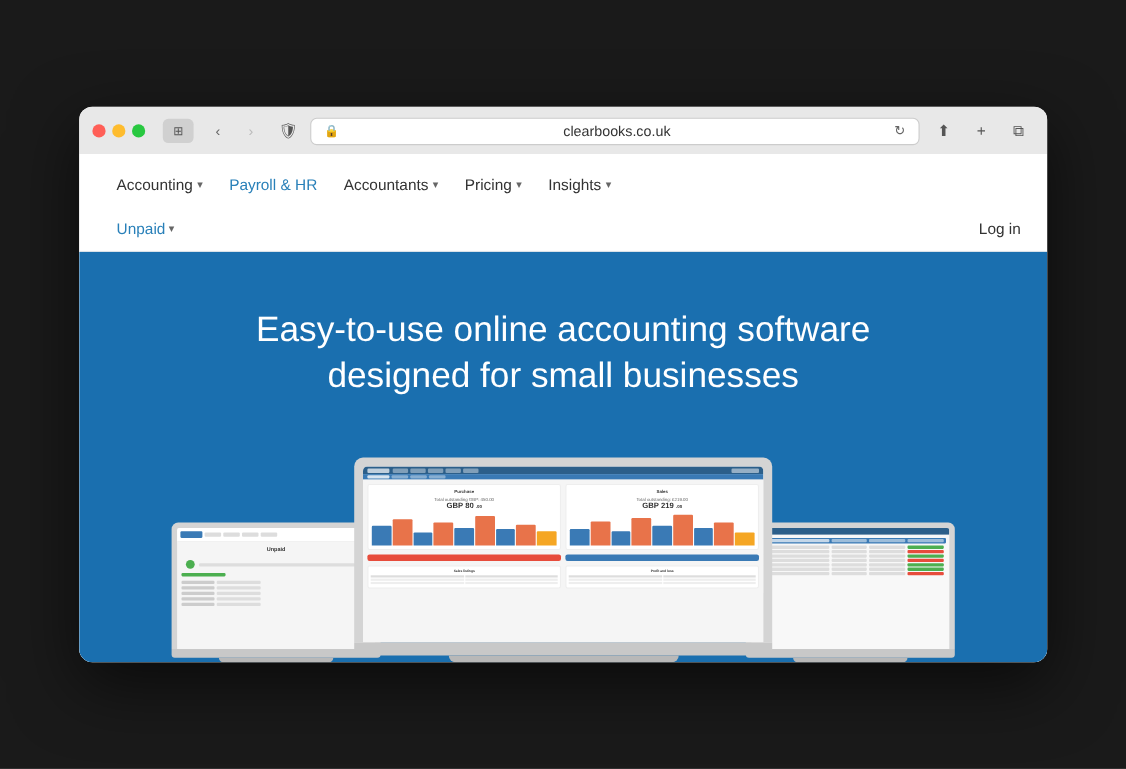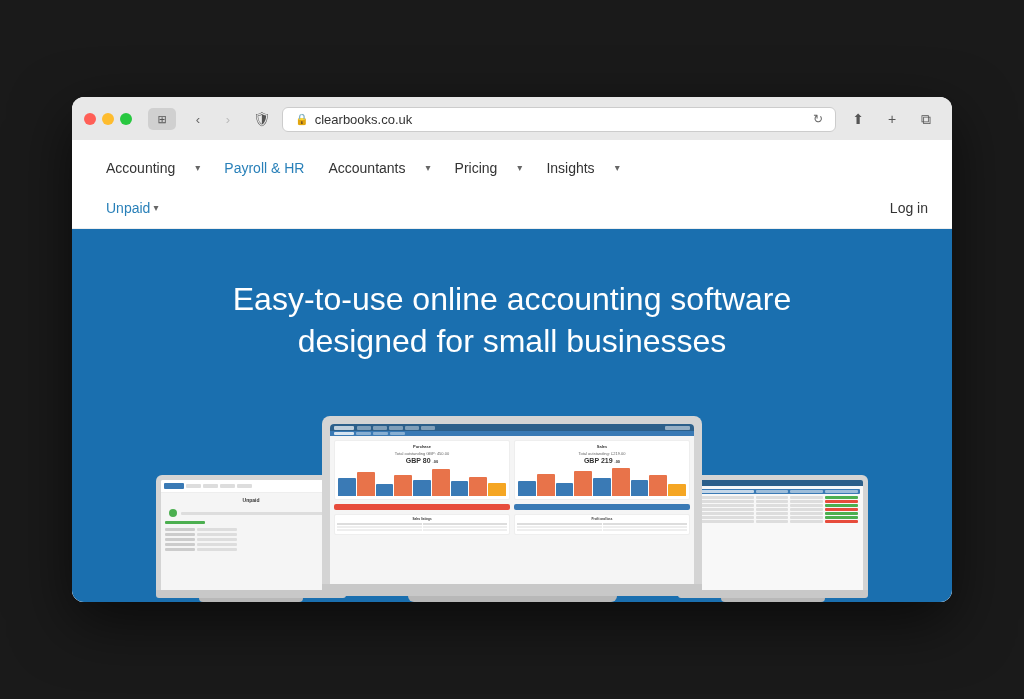--- a/index.html
+++ b/index.html
@@ -92,21 +92,21 @@
       border-radius: 6px;
       padding: 4px 12px;
       display: flex;
       align-items: center;
       gap: 6px;
       font-size: 13px;
       color: #333;
       border: 1px solid #ccc;
     }
     .lock-icon { color: #555; font-size: 11px; }
-    .address-text { flex: 1; text-align: left; }
+    .address-text { flex: 1; text-align: center; }
     .refresh-icon { color: #666; font-size: 12px; cursor: pointer; }
 
     .browser-actions {
       display: flex;
       gap: 6px;
     }
     .browser-action-btn {
       width: 28px;
       height: 22px;
       display: flex;
@@ -178,21 +178,21 @@
       flex: 1;
     }
 
     .nav-item {
       padding: 20px 10px;
       font-size: 14px;
       color: #333;
       cursor: pointer;
       display: flex;
       align-items: center;
-      gap: 20px;
+      gap: 4px;
       white-space: nowrap;
     }
 
     .nav-item-payroll {
       color: #2980b9;
     }
 
     .nav-chevron {
       font-size: 10px;
       color: #666;

